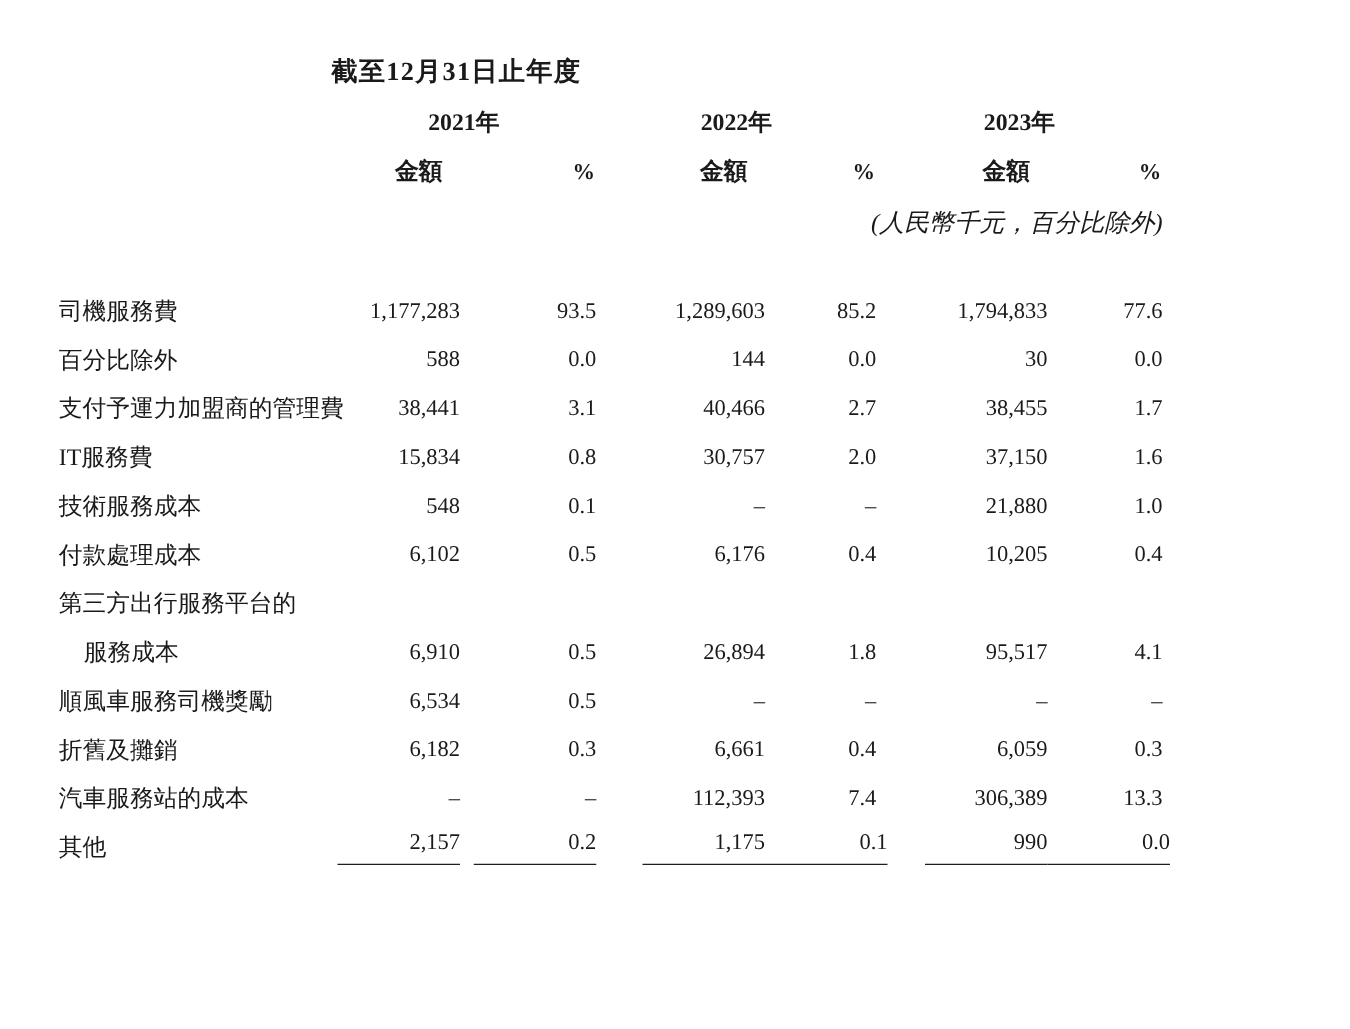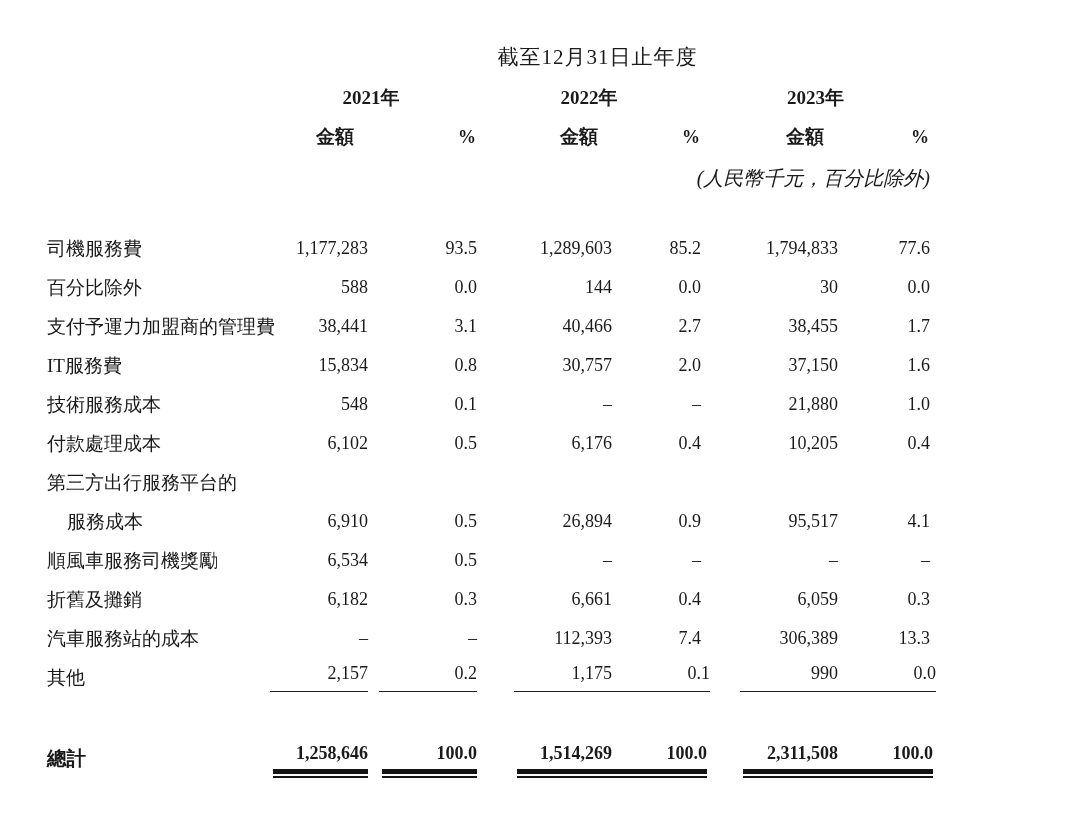--- a/index.html
+++ b/index.html
@@ -29,22 +29,21 @@
     padding: 0;
     vertical-align: middle;
     overflow: visible;
     white-space: nowrap;
   }
   
   .title-row td {
     height: 42px;
     vertical-align: top;
     padding-top: 2px;
-    text-align: center;
-    font-weight: normal;
+    font-weight: bold;
     font-size: 21px;
     letter-spacing: 1px;
   }
   .year-row td {
     height: 40px;
     text-align: center;
     font-weight: bold;
     font-size: 19px;
     padding-left: 26px;
   }
@@ -215,21 +214,21 @@
       <td class="num"></td>
       <td class="num"></td>
       <td class="num"></td>
     </tr>
 
     <tr class="data-row">
       <td class="label indent">服務成本</td>
       <td class="num">6,910</td>
       <td class="num">0.5</td>
       <td class="num">26,894</td>
-      <td class="num">0.9</td>
+      <td class="num">1.8</td>
       <td class="num">95,517</td>
       <td class="num">4.1</td>
     </tr>
 
     <tr class="data-row">
       <td class="label">順風車服務司機獎勵</td>
       <td class="num">6,534</td>
       <td class="num">0.5</td>
       <td class="num">–</td>
       <td class="num">–</td>
@@ -264,24 +263,15 @@
       <td class="num"><span class="u1">1,175</span></td>
       <td class="num"><span class="u1">0.1</span></td>
       <td class="num"><span class="u1">990</span></td>
       <td class="num"><span class="u1">0.0</span></td>
     </tr>
 
     <tr class="sp2">
           <td colspan="7"></td>
         </tr>
 
-    <tr class="total-row">
-      <td class="label">總計</td>
-      <td class="num"><span class="u2">1,258,646</span></td>
-      <td class="num"><span class="u2">100.0</span></td>
-      <td class="num"><span class="u2">1,514,269</span></td>
-      <td class="num"><span class="u2">100.0</span></td>
-      <td class="num"><span class="u2">2,311,508</span></td>
-      <td class="num"><span class="u2">100.0</span></td>
-    </tr>
   </tbody>
     </table>
 </div>
 
 </body></html>

